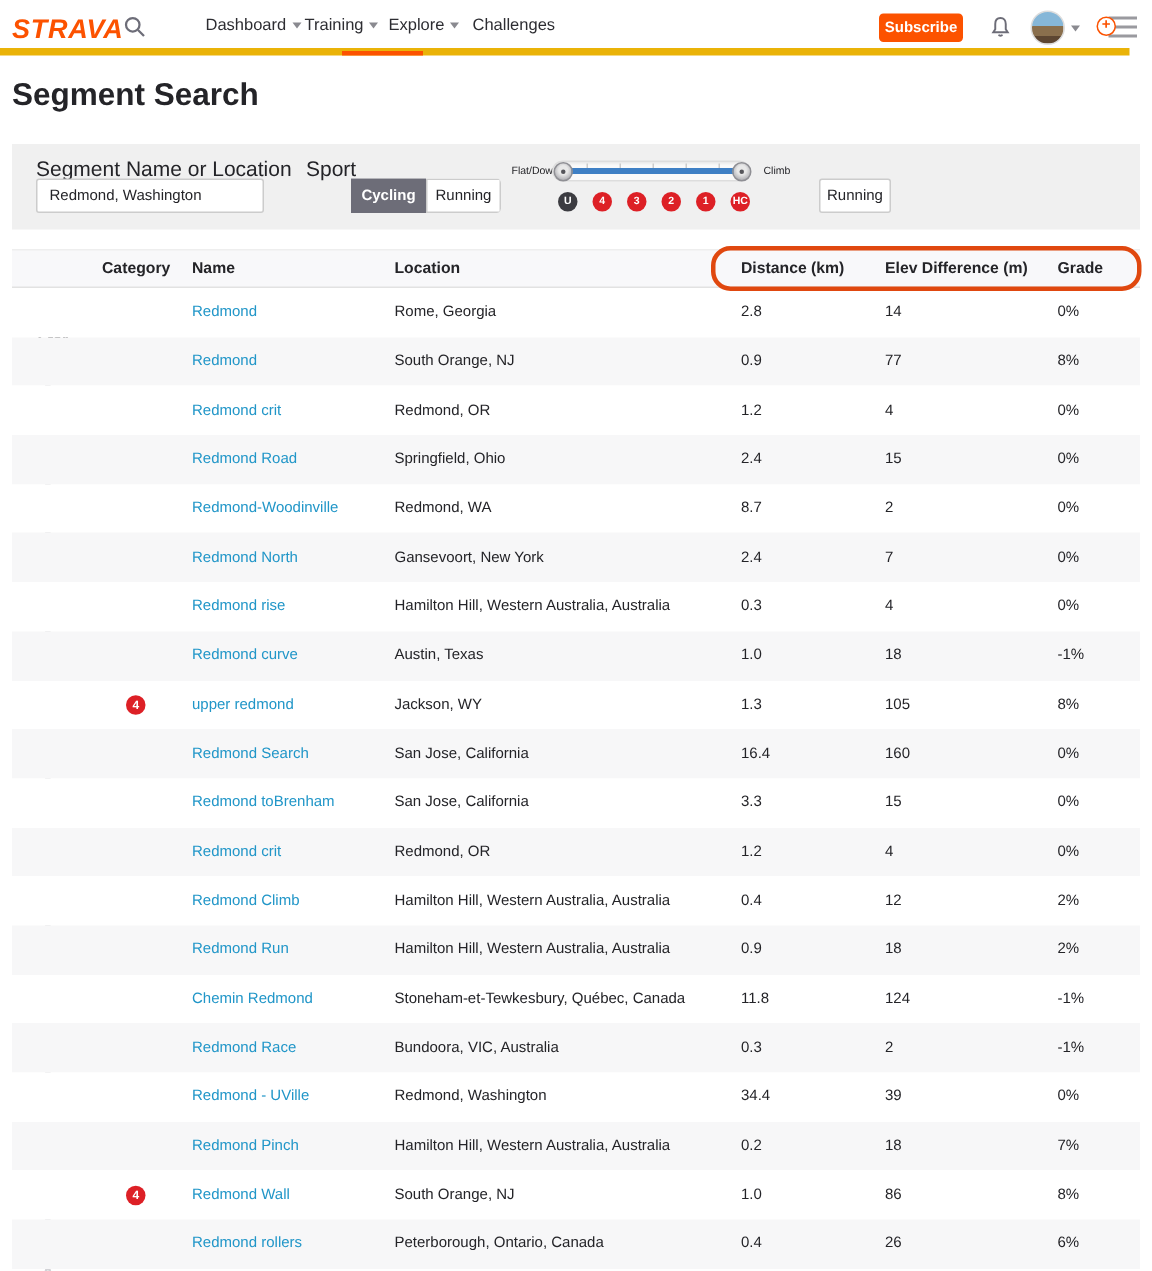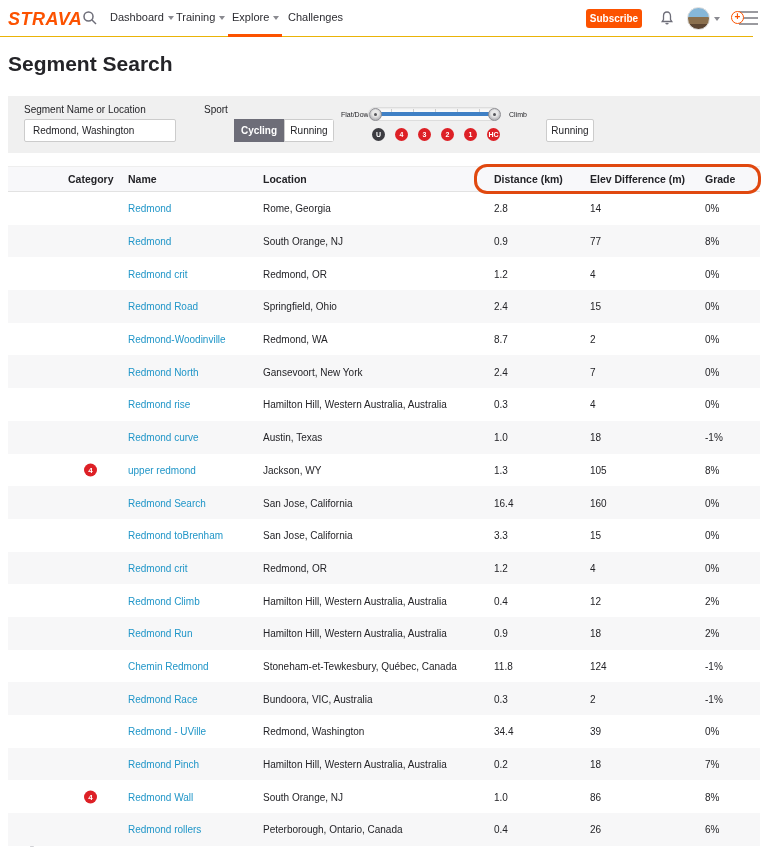--- a/index.html
+++ b/index.html
@@ -1,38 +1,38 @@
 <!DOCTYPE html>
 <html><head>
 <meta charset="utf-8">
 <style>
   * { margin:0; padding:0; box-sizing:border-box; }
   html,body { width:768px; height:847px; background:#fff; font-family:"Liberation Sans", sans-serif; color:#242428; overflow:hidden; }
 
   
-  .nav { position:relative; width:753px; height:37px; background:#fff; border-bottom:1px solid #eab308; }
+  .nav { position:relative; width:753px; height:37px; background:#fff; border-bottom:5px solid #eab308; }
   .logo { position:absolute; left:8px; top:9px; font-size:18px; font-weight:900; font-style:italic; color:#fc5200; letter-spacing:.5px; }
   .nav-search { position:absolute; left:82px; top:10px; width:16px; height:16px; cursor:pointer; }
-  .nav-item { position:absolute; top:11px; font-size:11px; color:#2d2d32; cursor:pointer; white-space:nowrap; }
+  .nav-item { position:absolute; top:11px; font-size:11px; color:#2d2d32; cursor:pointer; white-space:nowrap;margin-left:27px; }
   .nav-item .chev { display:inline-block; width:0; height:0; border-left:3.5px solid transparent; border-right:3.5px solid transparent; border-top:4px solid #8a8a90; margin-left:4px; vertical-align:middle; }
   .explore-underline { position:absolute; left:228px; top:34px; width:54px; height:3px; background:#fc5200; }
   .subscribe-btn { position:absolute; left:586px; top:9px; width:56px; height:19px; background:#fc5200; color:#fff; font-size:10px; font-weight:bold; border:none; border-radius:3px; cursor:pointer; }
   .bell { position:absolute; left:659px; top:10px; width:16px; height:16px; cursor:pointer; }
   .avatar { position:absolute; left:687px; top:7px; width:23px; height:23px; border-radius:50%; background:linear-gradient(#86b7d8 0 45%, #8a6f4d 45% 75%, #5d4632 75% 100%); border:1px solid #ddd; cursor:pointer; }
   .avatar-chev { position:absolute; left:714px; top:17px; width:0; height:0; border-left:3.5px solid transparent; border-right:3.5px solid transparent; border-top:4px solid #8a8a90; cursor:pointer; }
   .quick-add { position:absolute; left:731px; top:10px; width:27px; height:16px; cursor:pointer; }
   .quick-add .bar { position:absolute; right:0; width:19px; height:2px; background:#9a9a9f; }
   .quick-add .plus-circle { position:absolute; left:0; top:1px; width:13px; height:13px; border:1.5px solid #fc5200; border-radius:50%; background:#fff; color:#fc5200; font-size:10px; line-height:10px; text-align:center; font-weight:bold; }
 
   
   .page-title { position:absolute; left:8px; top:52px; font-size:21px; font-weight:bold; color:#242428; }
 
   
   .filter-panel { position:absolute; left:8px; top:96px; width:752px; height:57px; background:#f0f0f0; }
-  .f-label { position:absolute; font-size:10px; color:#242428; }
+  .f-label { position:absolute; font-size:14px; color:#242428; }
   .f-input { position:absolute; left:16px; top:23px; width:152px; height:23px; border:1px solid #ccc; border-radius:2px; font-size:10px; padding:0 8px; color:#242428; background:#fff; font-family:"Liberation Sans", sans-serif; }
   .sport-toggle { position:absolute; left:196px; top:23px; height:23px; display:flex; border-radius:3px; overflow:hidden;padding-left:30px; }
   .sport-btn { width:50px; height:23px; font-size:10px; border:1px solid #ccc; background:#fff; color:#242428; cursor:pointer; font-family:"Liberation Sans", sans-serif; }
   .sport-btn.selected { background:#6d6d78; border-color:#6d6d78; color:#fff; font-weight:bold; }
   .slider-label { position:absolute; font-size:7px; color:#242428; }
   .slider { position:absolute; left:360px; top:11px; width:132px; height:14px; background:#fafafa; border:1px solid #ddd; border-radius:7px; box-shadow:inset 0 1px 2px rgba(0,0,0,.08); }
   .slider .tick { position:absolute; top:1px; width:1px; height:4px; background:#ccc; }
   .slider .range-bar { position:absolute; left:6px; top:4px; width:120px; height:4px; background:#3f80c5; border-radius:2px; }
   .slider .handle { position:absolute; top:0; width:13px; height:13px; border-radius:50%; background:radial-gradient(circle at 50% 40%, #e8e8e8 0 35%, #b9b9bd 70%, #9d9da2 100%); border:1px solid #8f8f94; cursor:grab; }
   .slider .handle::after { content:""; position:absolute; left:4px; top:4px; width:3px; height:3px; border-radius:50%; background:#55555a; }

